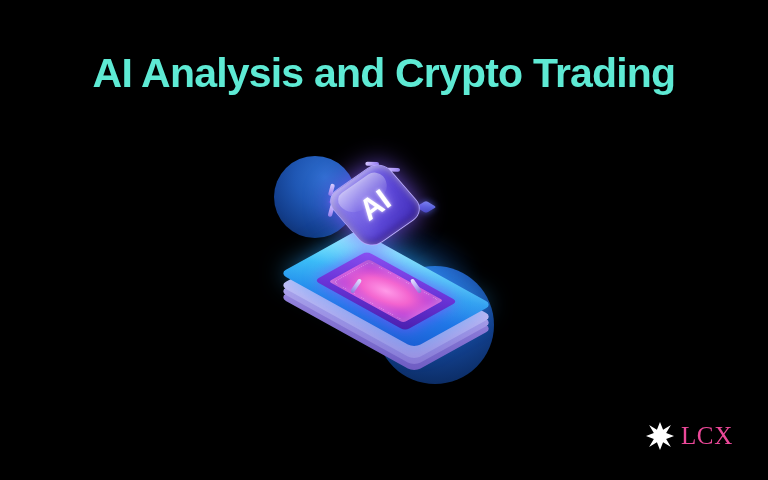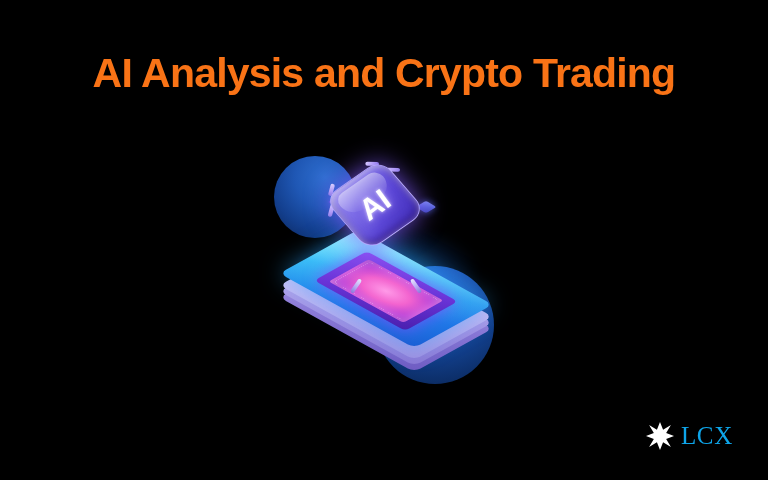--- a/index.html
+++ b/index.html
@@ -19,21 +19,21 @@
     overflow: hidden;
   }
 
   
   .title {
     position: absolute;
     left: 0;
     top: 48px;
     width: 768px;
     text-align: center;
-    color: #f97316;
+    color: #5eead4;
     font-family: "Liberation Sans", sans-serif;
     font-size: 41px;
     font-weight: bold;
     letter-spacing: -0.8px;
     line-height: 50px;
     white-space: nowrap;
   }
 
   
   .illustration {
@@ -225,21 +225,21 @@
     display: flex;
     align-items: center;
     gap: 7px;
   }
   .logo-mark {
     width: 28px;
     height: 28px;
     display: block;
   }
   .logo-text {
-    color: #0ea5e9;
+    color: #ec4899;
     font-family: "Liberation Serif", serif;
     font-size: 25px;
     font-weight: normal;
     letter-spacing: 0.6px;
     line-height: 28px;
   }
 </style>
 </head>
 <body>
 

